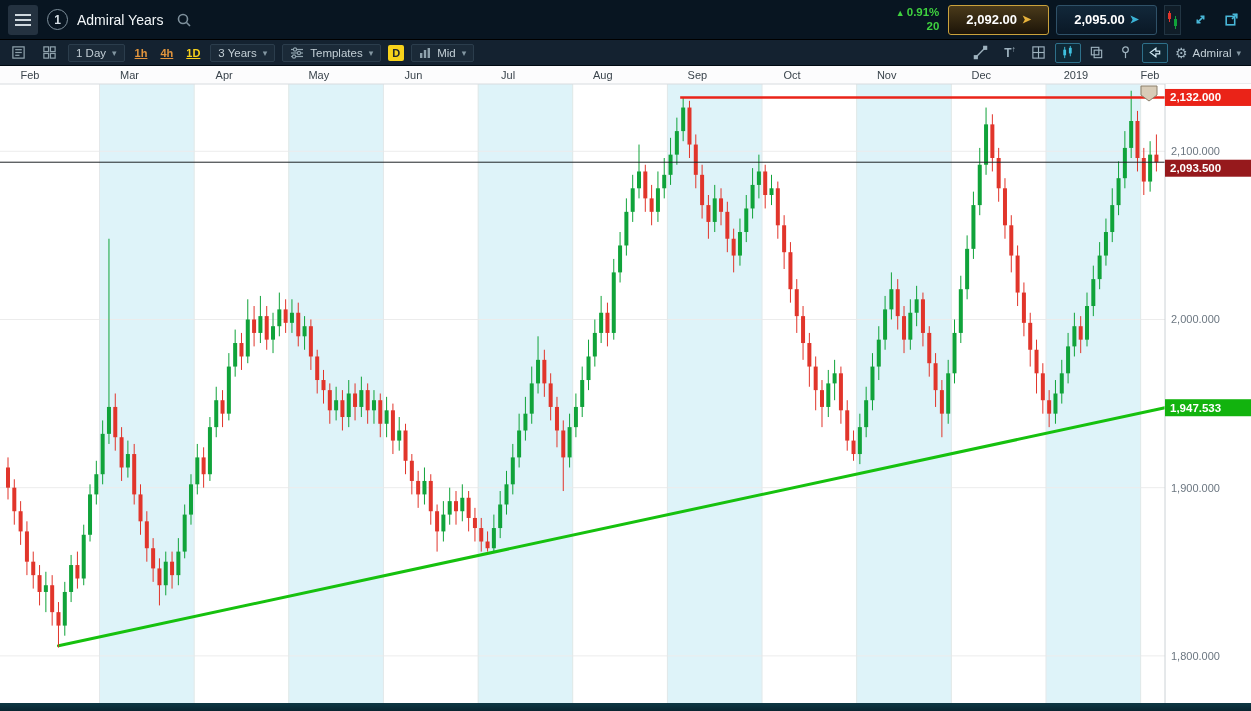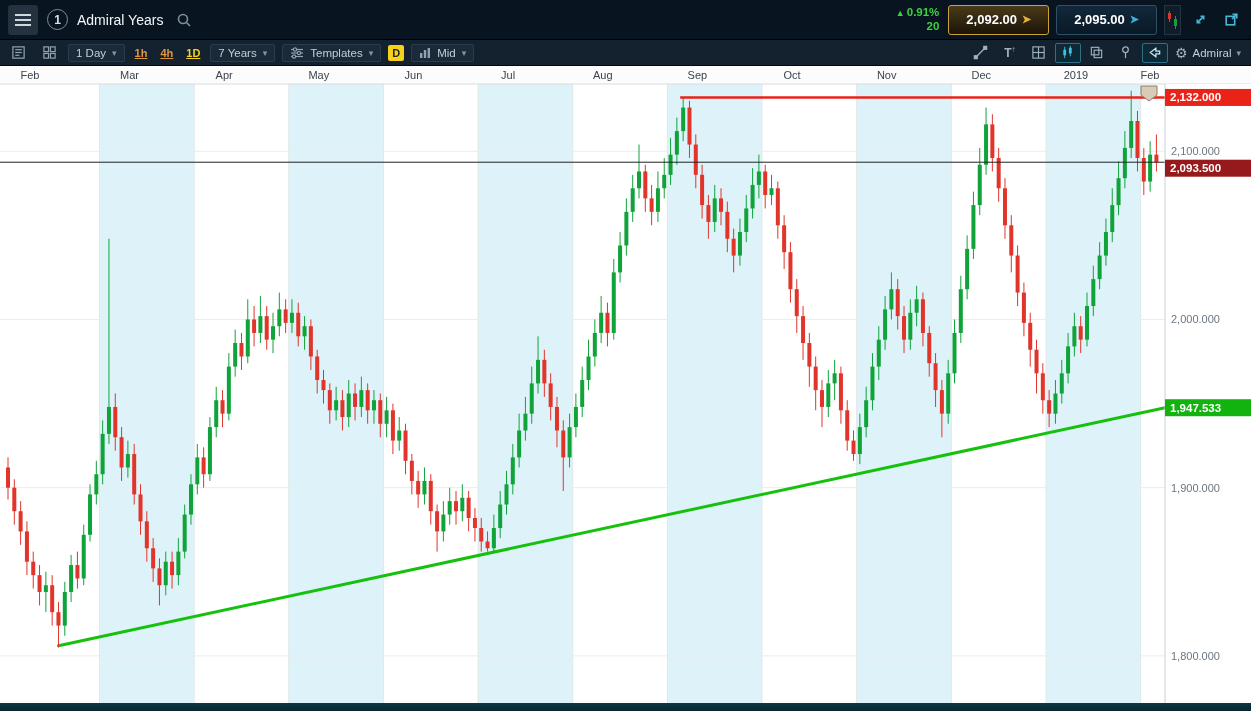--- a/index.html
+++ b/index.html
@@ -141,21 +141,21 @@
       </svg>
     </div>
     <div class="drop">
       <span>1 Day</span>
       <span class="caret">▾</span>
     </div>
     <span class="tf tf-orange">1h</span>
     <span class="tf tf-orange">4h</span>
     <span class="tf tf-yellow">1D</span>
     <div class="drop">
-      <span>7 Years</span>
+      <span>3 Years</span>
       <span class="caret">▾</span>
     </div>
     <div class="drop">
       <svg width="14" height="12" viewBox="0 0 14 12" fill="none" stroke="#8fa2ad" stroke-width="1.2">
         <line x1="1" y1="2.5" x2="13" y2="2.5"></line>
           <circle cx="5" cy="2.5" r="1.6" fill="#142230"></circle>
         <line x1="1" y1="6" x2="13" y2="6"></line>
           <circle cx="9" cy="6" r="1.6" fill="#142230"></circle>
         <line x1="1" y1="9.5" x2="13" y2="9.5"></line>
           <circle cx="4" cy="9.5" r="1.6" fill="#142230"></circle>

